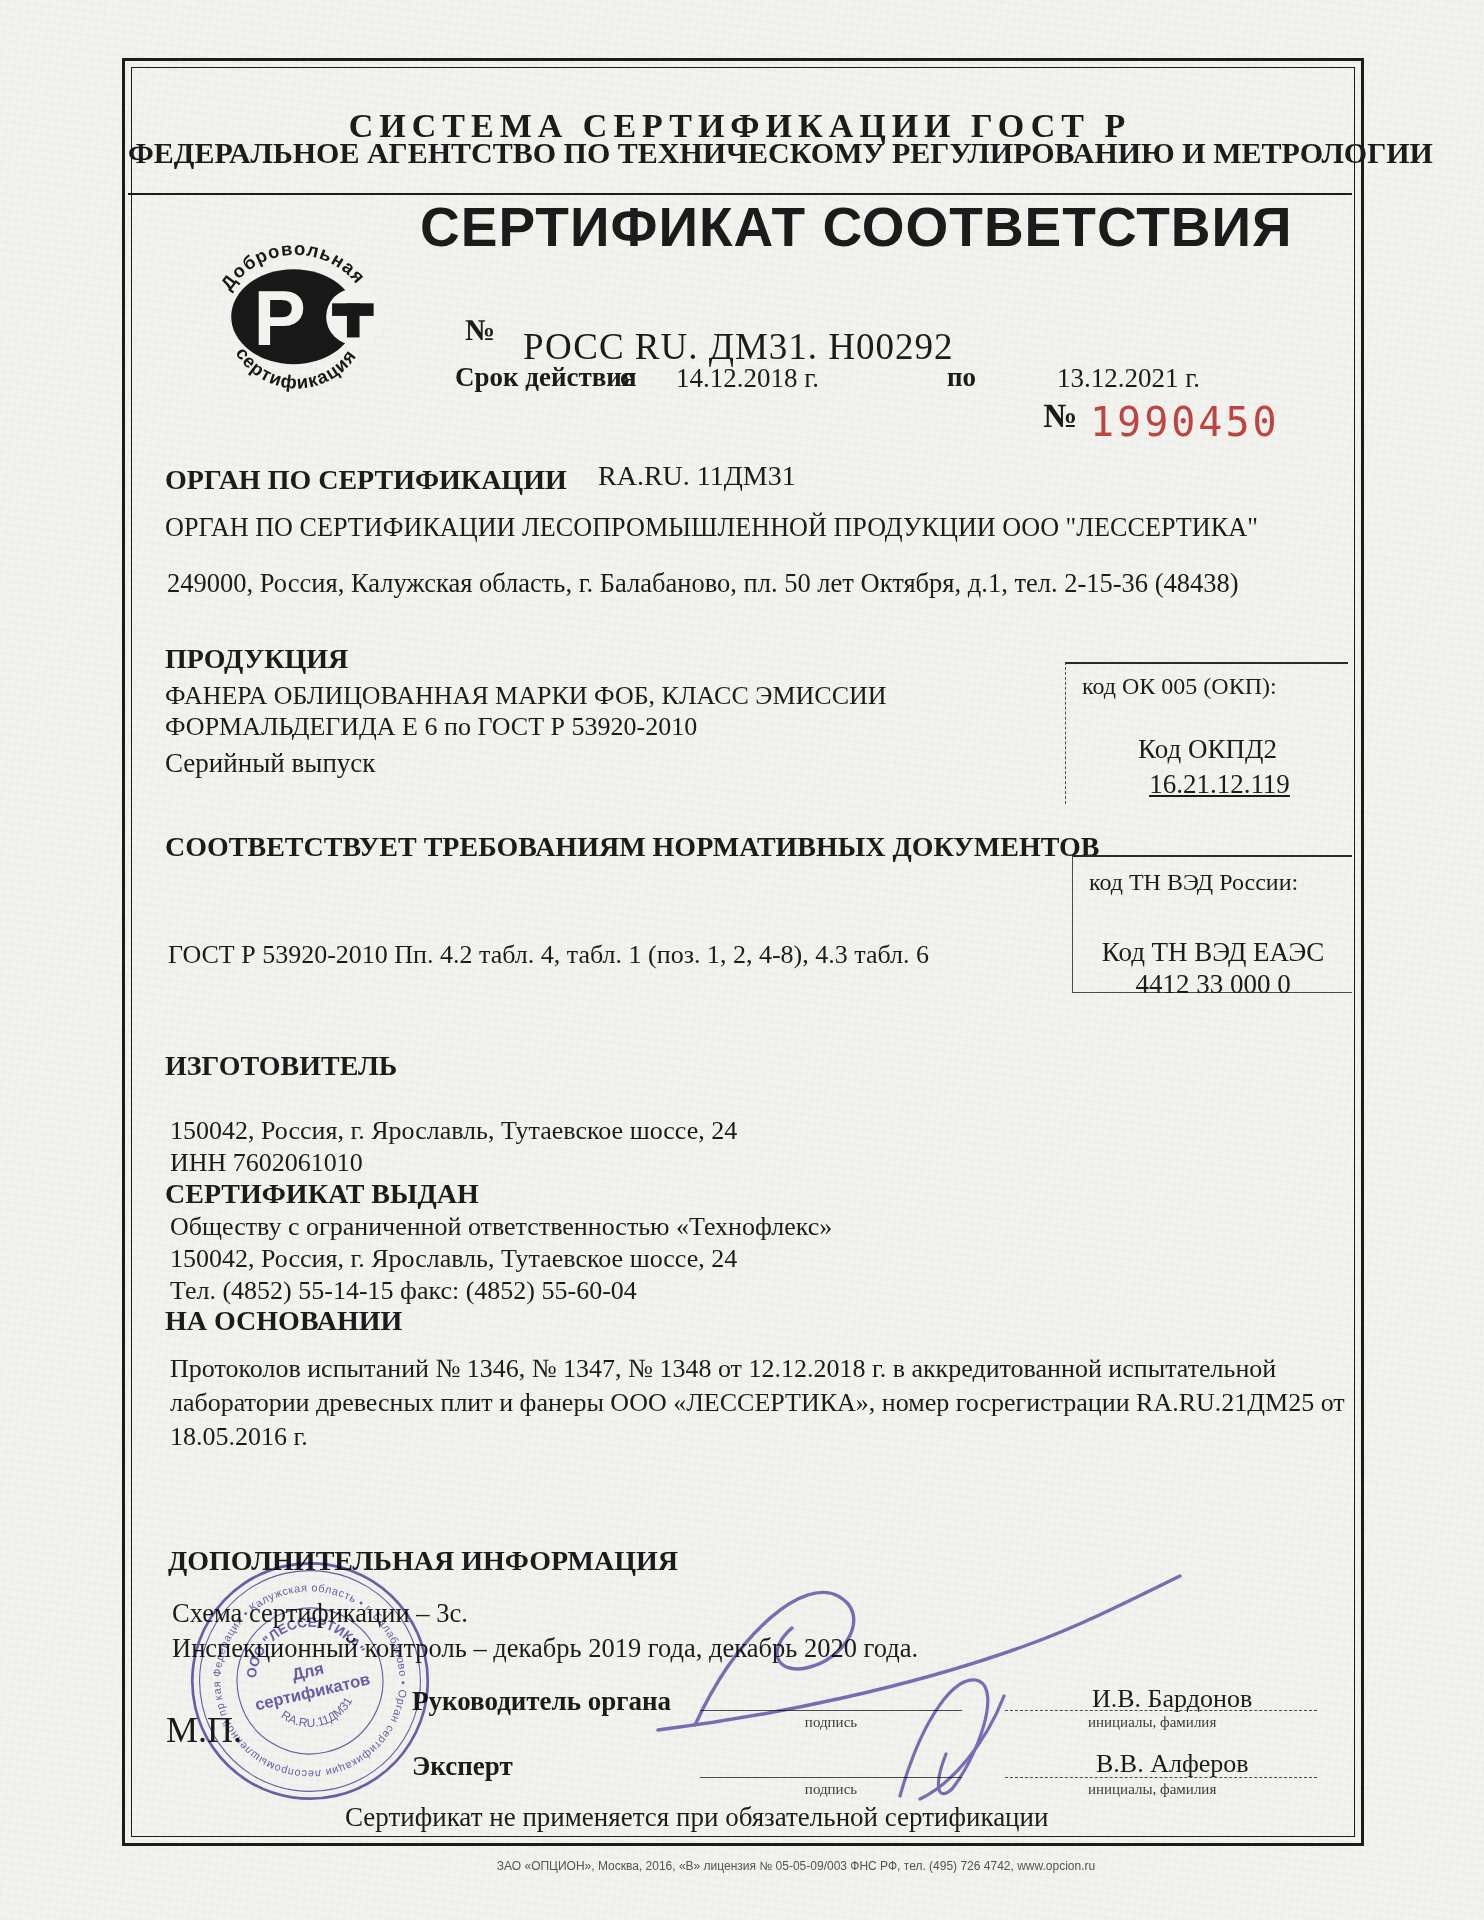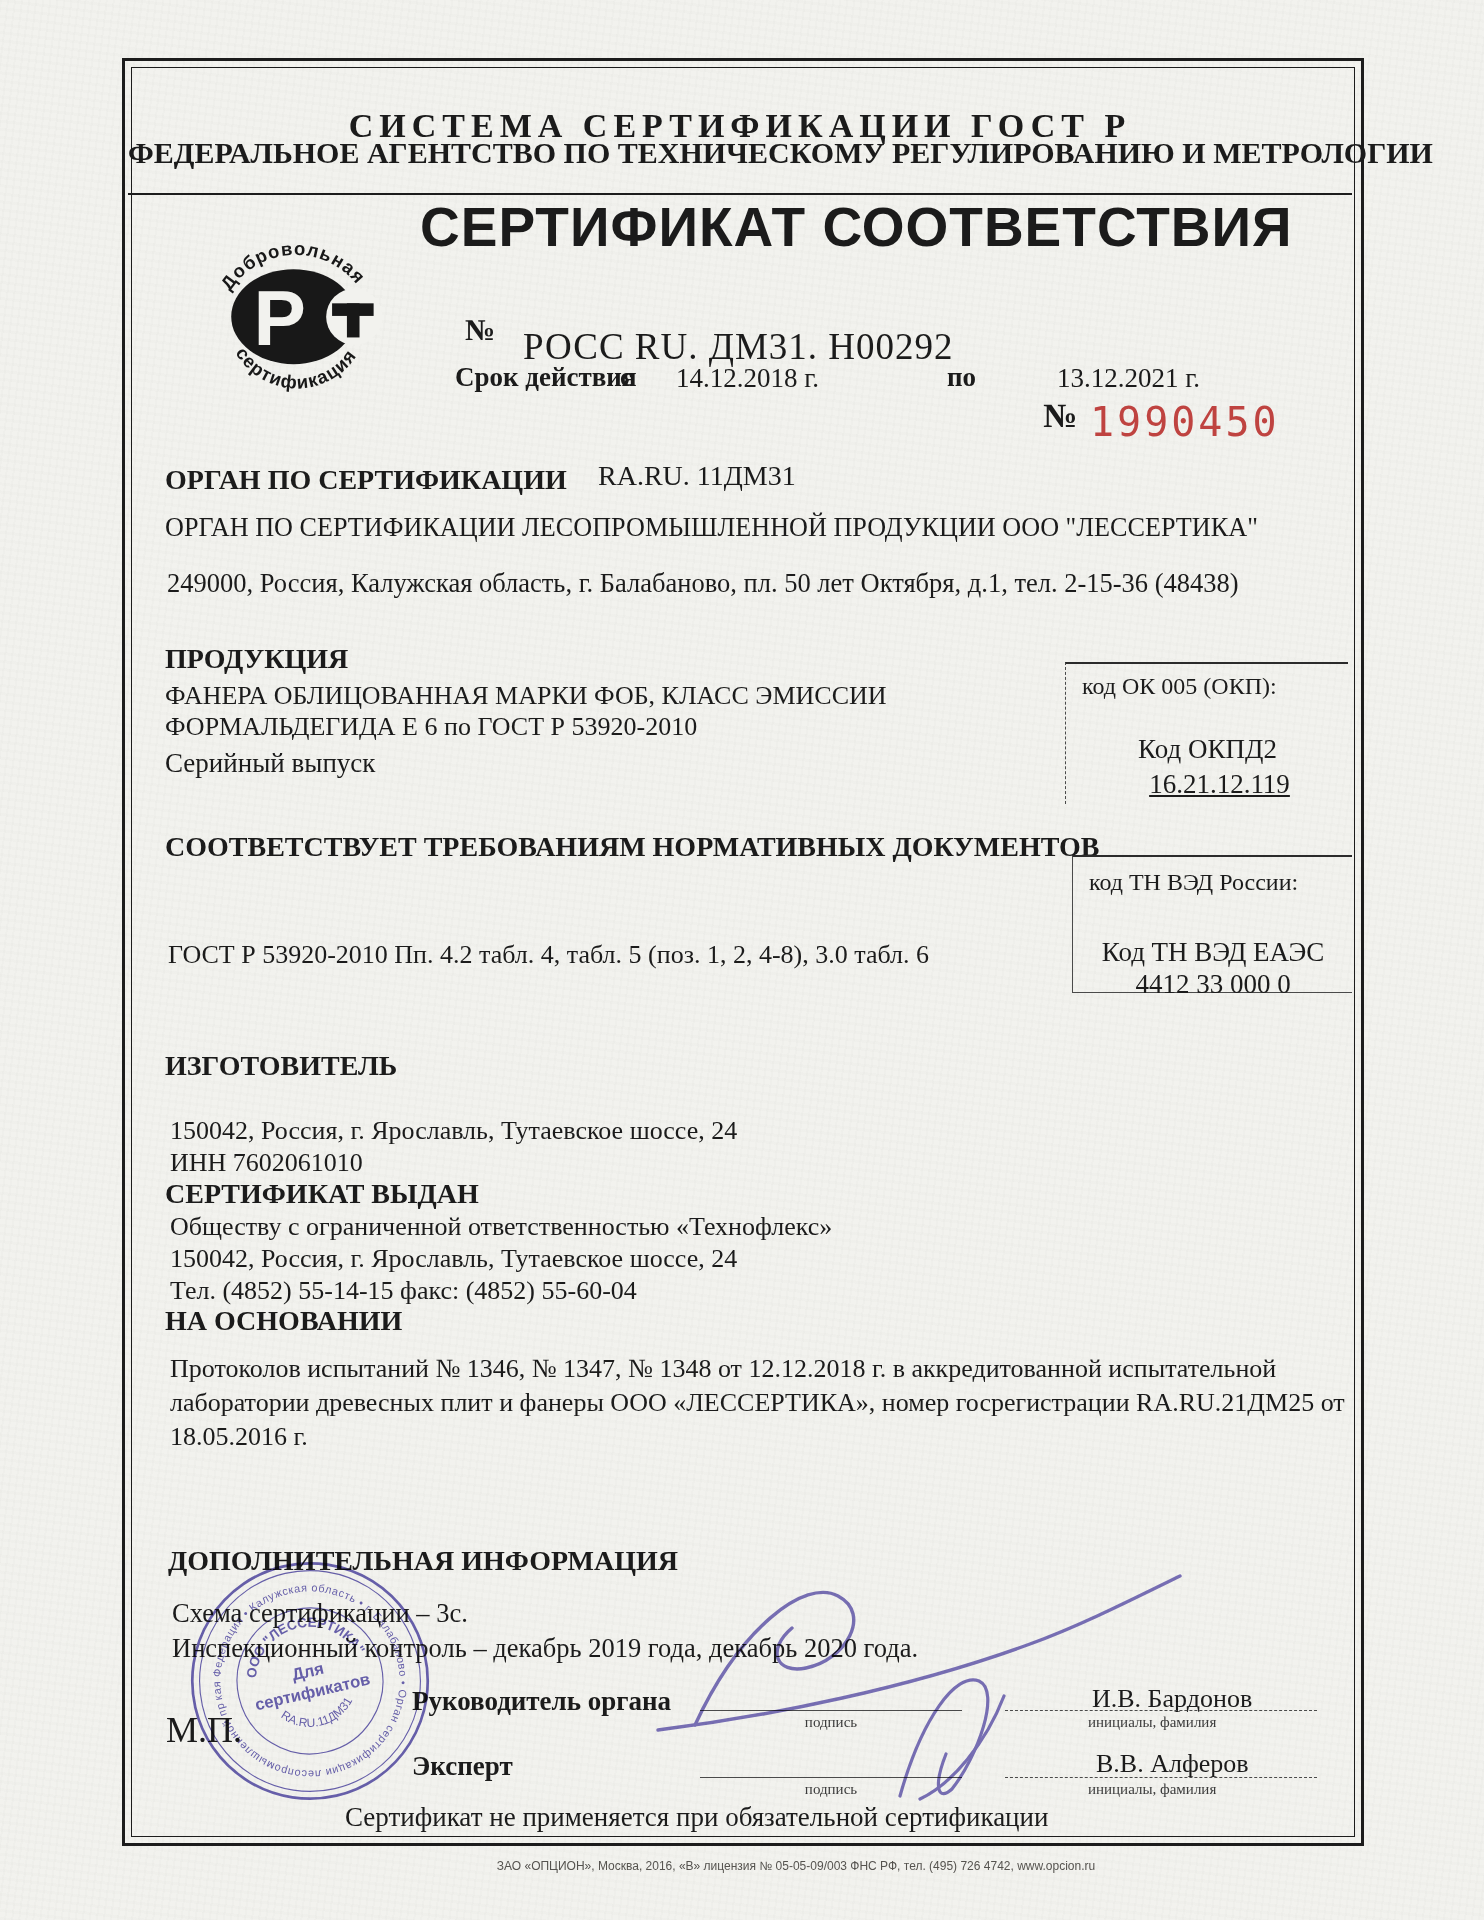--- a/index.html
+++ b/index.html
@@ -94,21 +94,21 @@
   <div class="t serif" style="left:165px; top:748px; font-size:27px;">Серийный выпуск</div>
 
   <div class="codebox" style="left:1065px; top:662px; width:283px; height:142px;
        border-top:2px solid #2b2b2b; border-left:1.2px dashed #4a4a4a;">
     <div class="t serif" style="left:16px; top:9px; font-size:24px;">код ОК 005 (ОКП):</div>
     <div class="t serif center" style="left:0; top:70px; width:283px; font-size:27px;">Код ОКПД2</div>
     <div class="t serif center" style="left:12px; top:105px; width:283px; font-size:27px;text-decoration:underline;">16.21.12.119</div>
   </div>
 
   <div class="t serif b" style="left:165px; top:831px; font-size:28px;">СООТВЕТСТВУЕТ ТРЕБОВАНИЯМ НОРМАТИВНЫХ ДОКУМЕНТОВ</div>
-  <div class="t serif" style="left:168px; top:940px; font-size:26px;">ГОСТ Р 53920-2010 Пп. 4.2 табл. 4, табл. 5 (поз. 1, 2, 4-8), 3.0 табл. 6</div>
+  <div class="t serif" style="left:168px; top:940px; font-size:26px;">ГОСТ Р 53920-2010 Пп. 4.2 табл. 4, табл. 1 (поз. 1, 2, 4-8), 4.3 табл. 6</div>
 
   <div class="codebox" style="left:1072px; top:855px; width:280px; height:138px;
        border-top:2px solid #2b2b2b; border-left:1.2px solid #4a4a4a; border-bottom:1.2px solid #4a4a4a;">
     <div class="t serif" style="left:16px; top:12px; font-size:24px;">код ТН ВЭД России:</div>
     <div class="t serif center" style="left:0; top:80px; width:280px; font-size:27px;">Код ТН ВЭД ЕАЭС</div>
     <div class="t serif center" style="left:0; top:112px; width:280px; font-size:27px;">4412 33 000 0</div>
   </div>
 
   <div class="t serif b" style="left:165px; top:1050px; font-size:28px;">ИЗГОТОВИТЕЛЬ</div>
   <div class="t serif" style="left:170px; top:1116px; font-size:26px;">150042, Россия, г. Ярославль, Тутаевское шоссе, 24</div>

